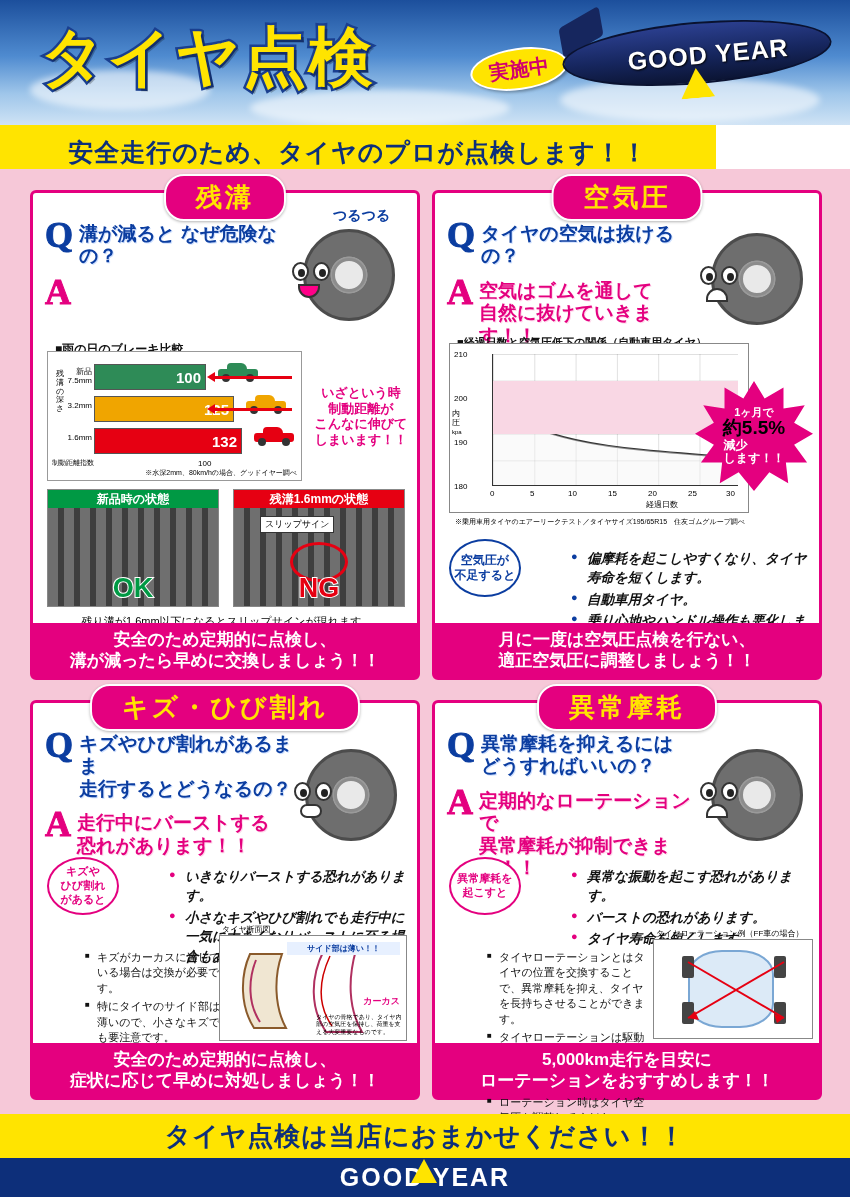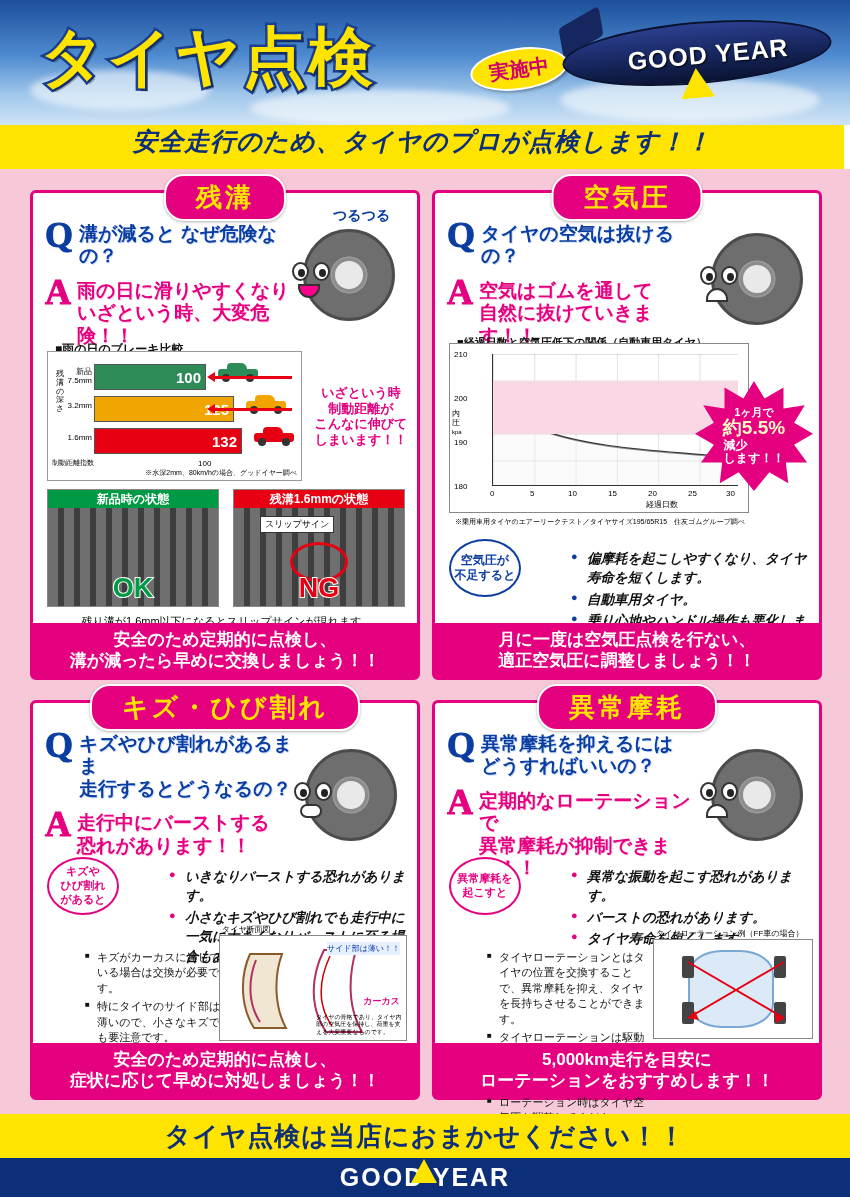--- a/index.html
+++ b/index.html
@@ -67,23 +67,23 @@
     border-radius:4px;
   }
   .blimp-foot{
     position:absolute; left:118px; top:58px; width:34px; height:30px;
     background:#ffe400; clip-path: polygon(50% 0,100% 100%,0 100%);
     transform: rotate(-5deg);
   }
 
   
   .banner {
-    position:absolute; left:0; top:125px; width:844px; height:44px;
+    position:absolute; left:0; top:125px; width:716px; height:44px;
     background:#ffe400;
-    display:flex; align-items:flex-start; justify-content:center;font-style:italic;
+    display:flex; align-items:flex-end; justify-content:center;
   }
   .banner span{
     color:#0d2f7a; font-weight:bold; font-size:25px; letter-spacing:1px;
   }
 
   
   .body-bg {
     position:absolute; left:0; top:169px; width:850px; height:945px;
     background:#f6c8d8;
   }
@@ -261,21 +261,21 @@
   .c2-xlab{ position:absolute; bottom:14px; font-size:8px; color:#000;}
   .c2-axis-title{ position:absolute; font-size:8px; color:#000;}
 
   .starburst{
     position:absolute; right:6px; top:188px; width:118px; height:110px;
     background:#e4007f;
     clip-path: polygon(50% 0%,59% 16%,75% 6%,75% 25%,93% 22%,84% 38%,100% 48%,84% 58%,95% 74%,77% 74%,79% 93%,63% 83%,50% 100%,37% 83%,21% 93%,23% 74%,5% 74%,16% 58%,0% 48%,16% 38%,7% 22%,25% 25%,25% 6%,41% 16%);
     display:flex; flex-direction:column; align-items:center; justify-content:center;
     color:#fff; font-weight:bold; line-height:1.1;
   }
-  .sb1{font-size:11px;} .sb2{font-size:19px; color:#fef9c3;} .sb3{font-size:12px;}
+  .sb1{font-size:11px;} .sb2{font-size:19px; color:#000000;} .sb3{font-size:12px;}
 
   .bullet-box{
     position:absolute; left:14px; top:330px; width:360px; min-height:80px;
   }
   .bubble-label{
     position:absolute; left:0; top:6px; width:72px; height:58px;
     border:2px solid #0b3da0; border-radius:50%;
     color:#0b3da0; font-weight:bold; font-size:12px; line-height:1.25;
     display:flex; align-items:center; justify-content:center; text-align:center;
     background:#fff;
@@ -298,21 +298,21 @@
   }
   .notes-left li{ list-style:none; position:relative; padding-left:12px; margin-bottom:3px;}
   .notes-left li::before{content:"■"; position:absolute; left:0; top:0; font-size:8px; color:#111;}
 
   .diagram{
     position:absolute; right:10px; top:232px; width:188px; height:106px;
     border:1px solid #888; background:#fff;
   }
   .diagram-cap{ position:absolute; left:2px; top:-12px; font-size:8px; color:#000;}
   .carcass-lab{ position:absolute; right:6px; bottom:32px; font-size:9px; color:#e4007f; font-weight:bold;}
-  .side-lab{ position:absolute; right:6px; top:6px; font-size:8px; color:#0b3da0; font-weight:normal; background:#e7f0ff; padding:1px 0;}
+  .side-lab{ position:absolute; right:6px; top:6px; font-size:8px; color:#0b3da0; font-weight:bold; background:#e7f0ff; padding:1px 20px;}
   .carcass-note{ position:absolute; right:4px; bottom:4px; width:86px; font-size:6px; line-height:1.25; color:#000;}
 
   
   .rot{
     position:absolute; right:10px; top:232px; width:188px; height:106px;
     border:1px solid #888; background:#fff;
   }
   .rot-cap{ position:absolute; left:2px; top:-12px; font-size:8px; color:#000;}
   .rot-car{
     position:absolute; left:46px; top:12px; width:92px; height:82px;
@@ -376,22 +376,20 @@
       <div class="mouth"></div>
     </div>
 
     <div class="qa">
       <div class="qline">
         <div class="badge-q">Q</div>
         <div class="qtext" style="white-space:pre-line;max-width:230px;">溝が減ると なぜ危険なの？</div>
       </div>
       <div class="aline" style="margin-top:8px;">
         <div class="badge-a">A</div>
-        <div class="atext" style="white-space:pre-line;max-width:230px;">雨の日に滑りやすくなり
-いざという時、大変危険！！</div>
       </div>
     </div>
 
     <div class="sec-label" style="position:absolute;left:14px;top:140px;">■雨の日のブレーキ比較</div>
 
     <div class="chart1">
       <div class="axis-v">残<br>溝<br>の<br>深<br>さ</div>
 
       <div class="bar-row" style="top:12px;width:200px;">
         <div class="bar-lab" style="left:-44px;top:4px;">新品 7.5mm</div>

